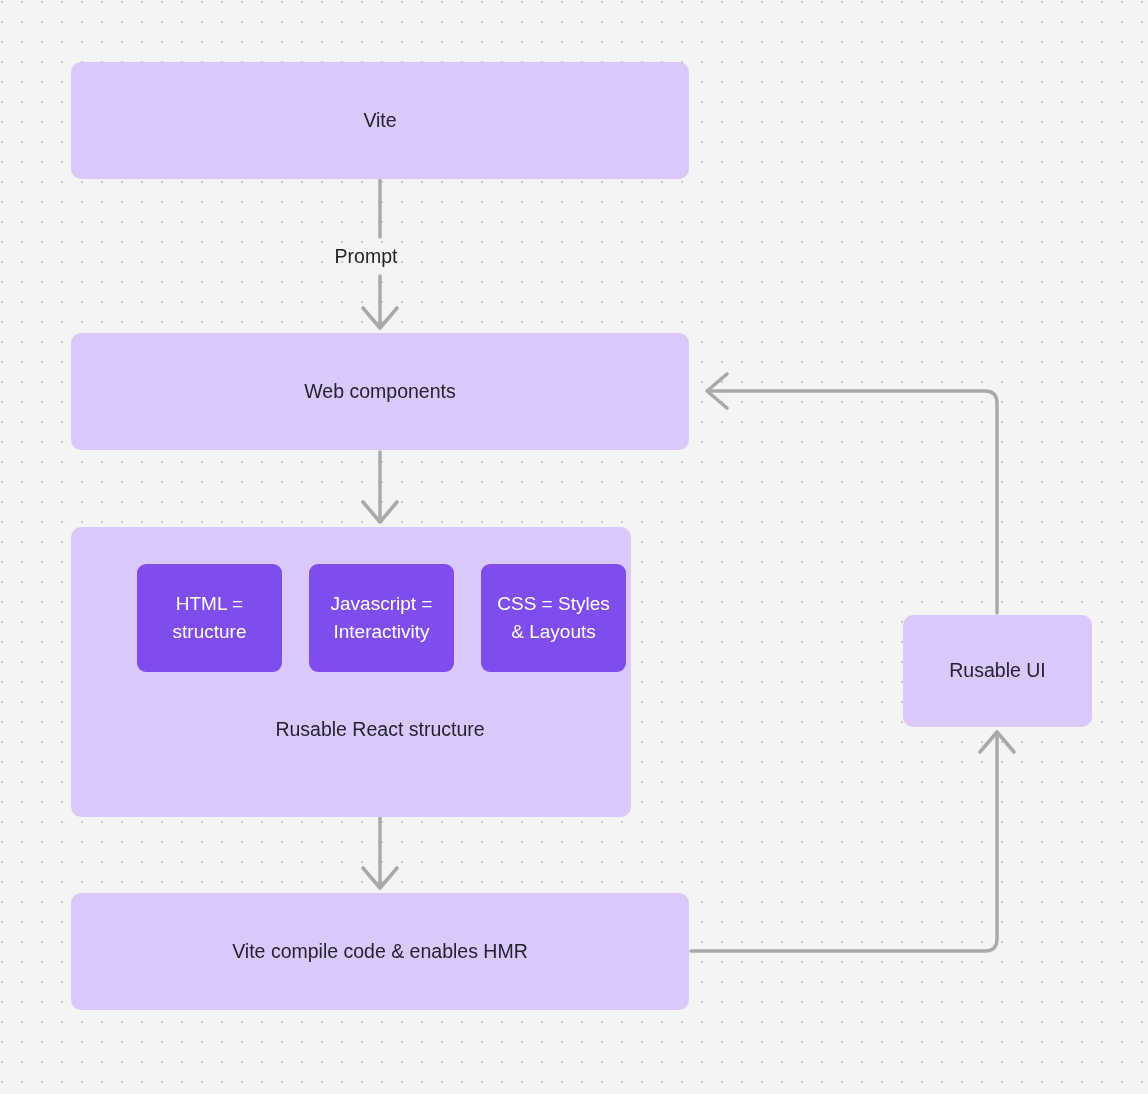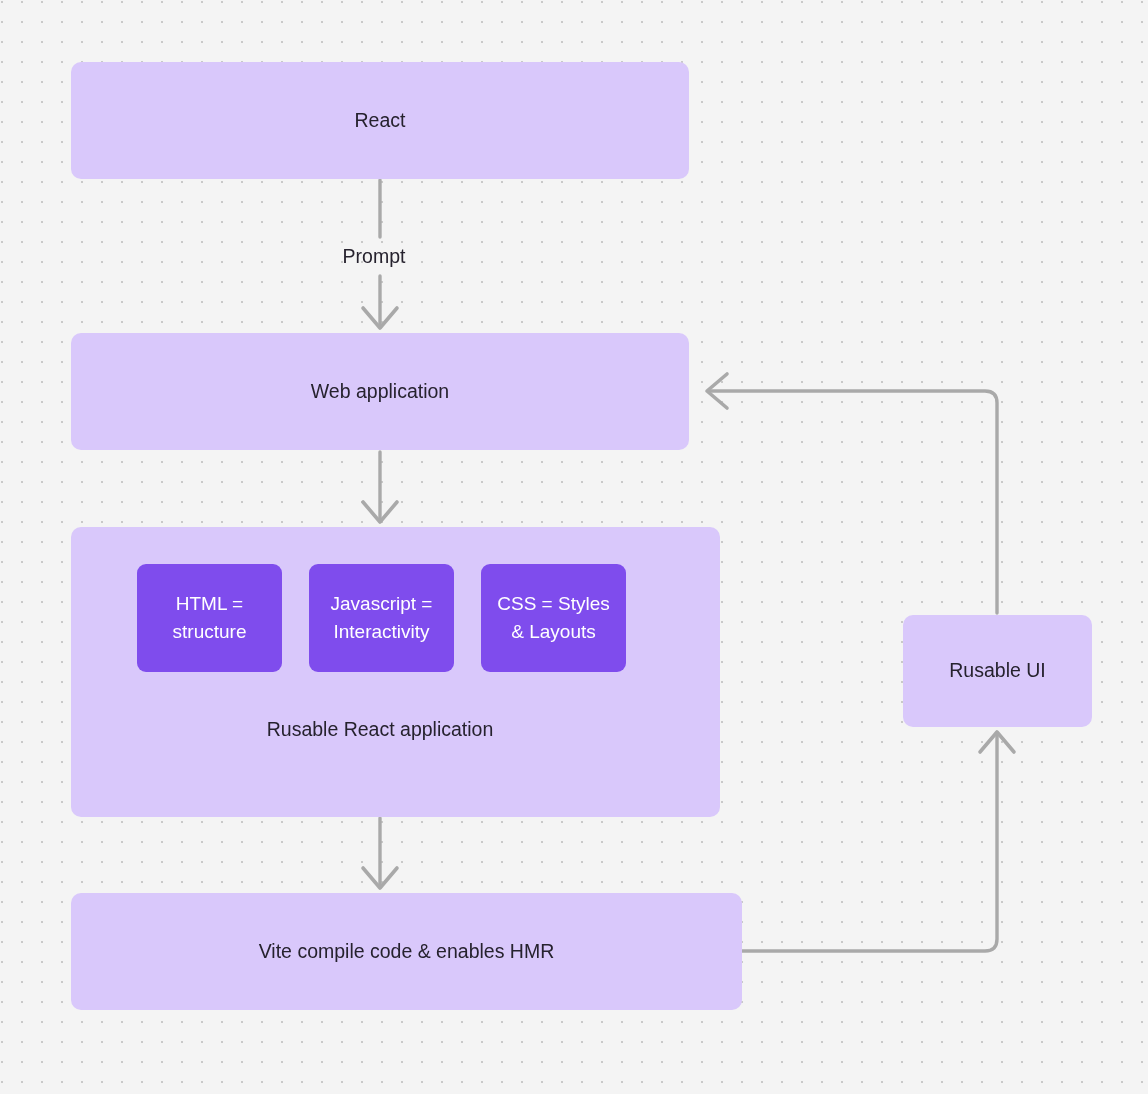--- a/index.html
+++ b/index.html
@@ -41,23 +41,23 @@
     font-size: 19.5px;
     line-height: 1.32;
     text-align: center;
   }
   .node-label {
     display: block;
     white-space: pre-line;
   }
   .node-user        { left: 71px;  top: 62px;  width: 618px; height: 117px; }
   .node-webapp      { left: 71px;  top: 333px; width: 618px; height: 117px; }
-  .node-components  { left: 71px;  top: 527px; width: 649px; height: 290px;
+  .node-components  { left: 71px;  top: 527px; width: 560px; height: 290px;
                       align-items: flex-start; justify-content: flex-start; }
-  .node-vite        { left: 71px;  top: 893px; width: 671px; height: 117px; text-align: right; }
+  .node-vite        { left: 71px;  top: 893px; width: 618px; height: 117px; text-align: right; }
   .node-render      { left: 903px; top: 615px; width: 189px; height: 112px; }
 
   .chip-row {
     position: absolute;
     left: 66px;
     top: 37px;
     display: flex;
     gap: 27px;
   }
   .chip {
@@ -84,21 +84,21 @@
     color: #26222e;
     font-size: 19.5px;
   }
   .edge-label {
     position: absolute;
     color: #26222e;
     font-size: 19.5px;
     text-align: center;
     white-space: nowrap;
   }
-  .label-prompt { left: 304px; top: 245px; width: 140px; }
+  .label-prompt { left: 296px; top: 245px; width: 140px; }
 </style>
 </head>
 <body>
 
 <div id="canvas">
 
   <svg class="edges" viewBox="0 0 1148 1094" width="1148" height="1094">
     <g fill="none" stroke="#a9a9a9" stroke-width="3.4" stroke-linecap="round" stroke-linejoin="round">
 
       <path d="M380,180 L380,237"></path>
@@ -114,45 +114,45 @@
 
       <path d="M691,951 L985,951 Q997,951 997,939 L997,733"></path>
       <path d="M980,752 L997,732 L1014,752" stroke-width="3.6"></path>
 
       <path d="M997,613 L997,403 Q997,391 985,391 L709,391"></path>
       <path d="M727,374 L707,391 L727,408" stroke-width="3.6"></path>
     </g>
   </svg>
 
   <div class="node node-user">
-    <span class="node-label">React</span>
+    <span class="node-label">Vite</span>
   </div>
 
   <div class="edge-label label-prompt">Prompt</div>
 
   <div class="node node-webapp">
-    <span class="node-label">Web application</span>
+    <span class="node-label">Web components</span>
   </div>
 
   <div class="node node-components">
     <div class="chip-row">
       <div class="chip">
         <span>HTML =
 structure</span>
       </div>
       <div class="chip">
         <span>Javascript =
 Interactivity</span>
       </div>
       <div class="chip">
         <span>CSS = Styles
 &amp; Layouts</span>
       </div>
     </div>
-    <div class="group-caption">Rusable React application</div>
+    <div class="group-caption">Rusable React structure</div>
   </div>
 
   <div class="node node-vite">
     <span class="node-label">Vite compile code &amp; enables HMR</span>
   </div>
 
   <div class="node node-render">
     <span class="node-label">Rusable UI</span>
   </div>
 

